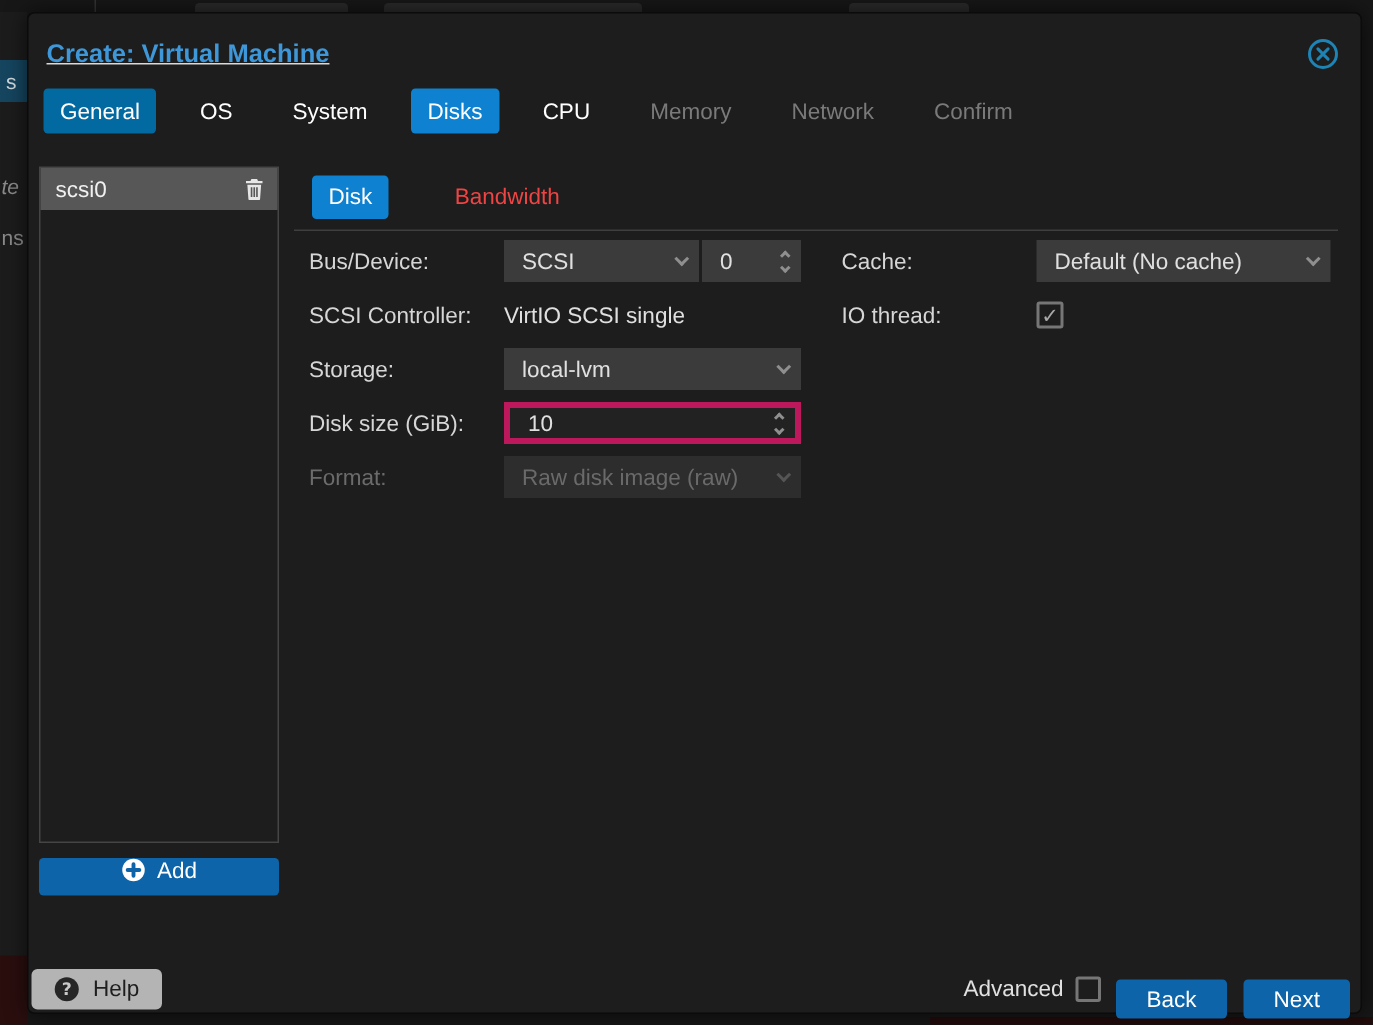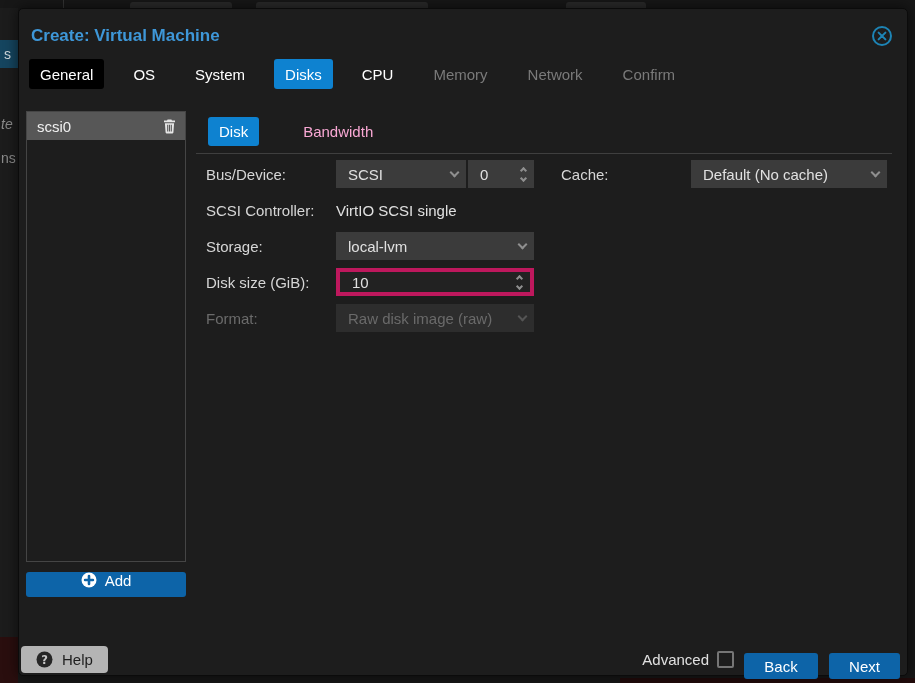--- a/index.html
+++ b/index.html
@@ -16,45 +16,45 @@
   .bg-tree-item { position:absolute; left:0; width:18px; height:24px; color:#8a8a8a; font-size:14px;
     line-height:24px; padding-left:1px; }
   .bg-redstrip-left { position:absolute; left:0; top:637px; width:18px; height:46px; background:#2a0e0e; }
   .bg-redstrip-bottom { position:absolute; left:620px; top:678px; width:295px; height:5px; background:#220b0b; }
 
   
   .dialog { position:absolute; left:18px; top:8px; width:890px; height:668px;
     background:#1d1d1d; border:1px solid #0b0b0b; border-radius:5px;
     box-shadow:0 0 14px rgba(0,0,0,.6); color:#dadada; }
   .dlg-header { display:flex; align-items:center; justify-content:space-between;
-    padding:11px 13px 0 12px; height:42px; }
+    padding:11px 13px 0 12px; height:42px;text-decoration:underline; }
   .dlg-title { color:#3e97d8; font-size:17px; font-weight:bold; }
   .close-btn { width:24px; height:24px; cursor:pointer; display:flex; }
 
   
   .dlg-tabs { display:flex; gap:18px; margin:8px 0 0 10px; height:30px; }
   .wtab { display:flex; align-items:center; padding:0 11px; font-size:15px; border-radius:3px;
     color:#fff; cursor:pointer; }
-  .wtab.active { background:#000000; }
+  .wtab.active { background:#0369a1; }
   .wtab.selected { background:#0e82d0; }
   .wtab.disabled { color:#7a7a7a; cursor:default; }
 
   
   .dlg-main { position:absolute; top:102px; left:0; right:0; bottom:78px; display:flex; }
   .left-col { width:160px; margin-left:7px; display:flex; flex-direction:column; }
   .disk-list { height:480px; border:1px solid #454545; background:#1d1d1d; }
   .disk-item { height:28px; background:#575757; color:#f0f0f0; font-size:15px;
     display:flex; align-items:center; padding:0 9px 0 10px; }
   .disk-item .spacer { flex:1; }
   .add-btn { margin-top:10px; height:27px; background:#0d64a8; border-radius:3px; color:#fff;
     font-size:15px; display:flex; align-items:flex-start; justify-content:center; gap:8px; cursor:pointer; }
 
   .right-col { flex:1; margin-left:10px; }
   .disk-tabs { display:flex; gap:33px; margin:6px 0 0 12px; height:29px; }
-  .dtab { display:flex; align-items:center; padding:0 11px; font-size:15px; color:#f9a8d4;
+  .dtab { display:flex; align-items:center; padding:0 11px; font-size:15px; color:#ef4444;
     border-radius:3px; cursor:pointer; }
   .dtab.selected { background:#0e82d0; color:#fff; }
   .separator { height:1px; background:#3f3f3f; margin:7px 15px 0 0; }
 
   .form { display:flex; margin-top:6px; padding-left:10px; }
   .fcol-left { width:328px; margin-right:27px; }
   .fcol-right { width:330px; }
   .frow { display:flex; align-items:center; height:28px; margin-bottom:8px; }
   .flabel { width:130px; font-size:15px; color:#d6d6d6; }
   .flabel.disabled { color:#6b6b6b; }
@@ -229,20 +229,26 @@
 
           <div class="frow">
             <div class="flabel">Cache:</div>
             <div class="field w196">
               <span class="val">Default (No cache)</span>
               <i class="chev"></i>
             </div>
           </div>
 
 
+          <div class="frow">
+            <div class="flabel">IO thread:</div>
+            <div class="cb">
+              <span>✓</span>
+            </div>
+          </div>
 
         </div>
       </div>
     </div>
   </div>
 
   <div class="dlg-footer">
     <div class="help-btn">
       <span style="display:flex;">
         <svg width="17" height="17" viewBox="0 0 17 17">

